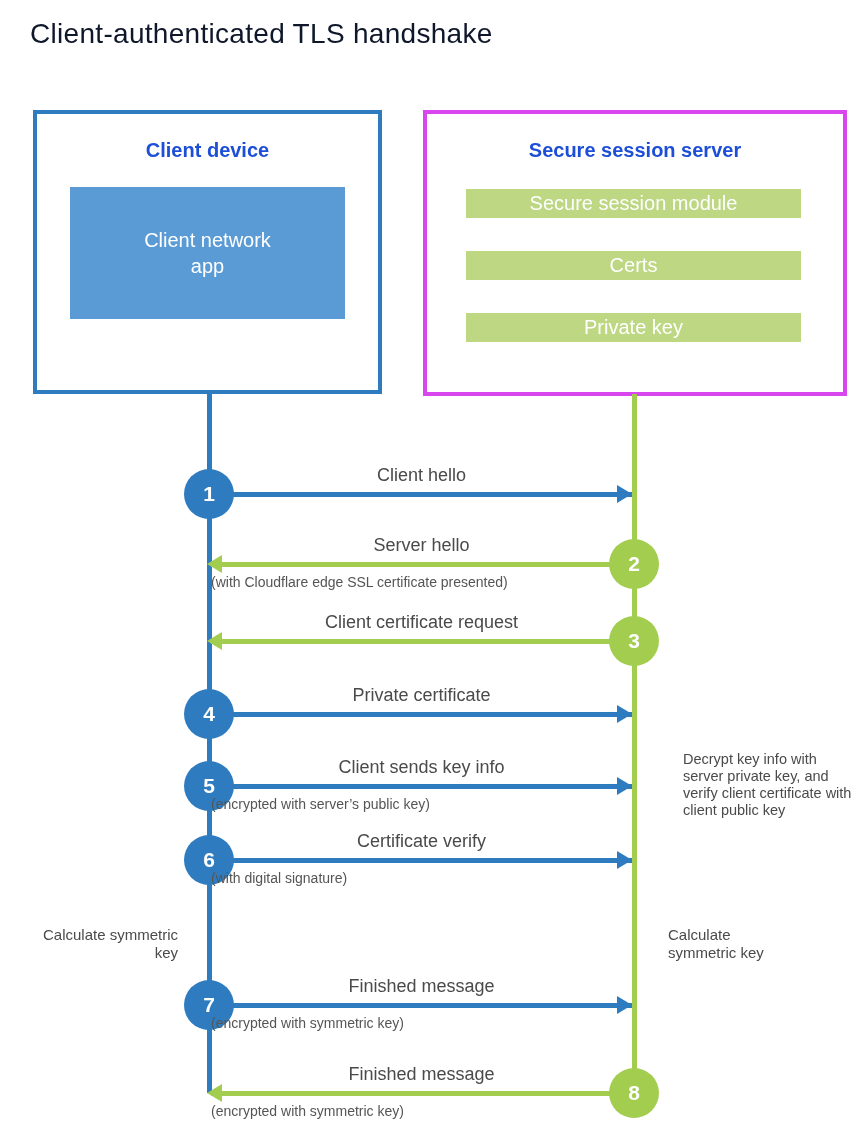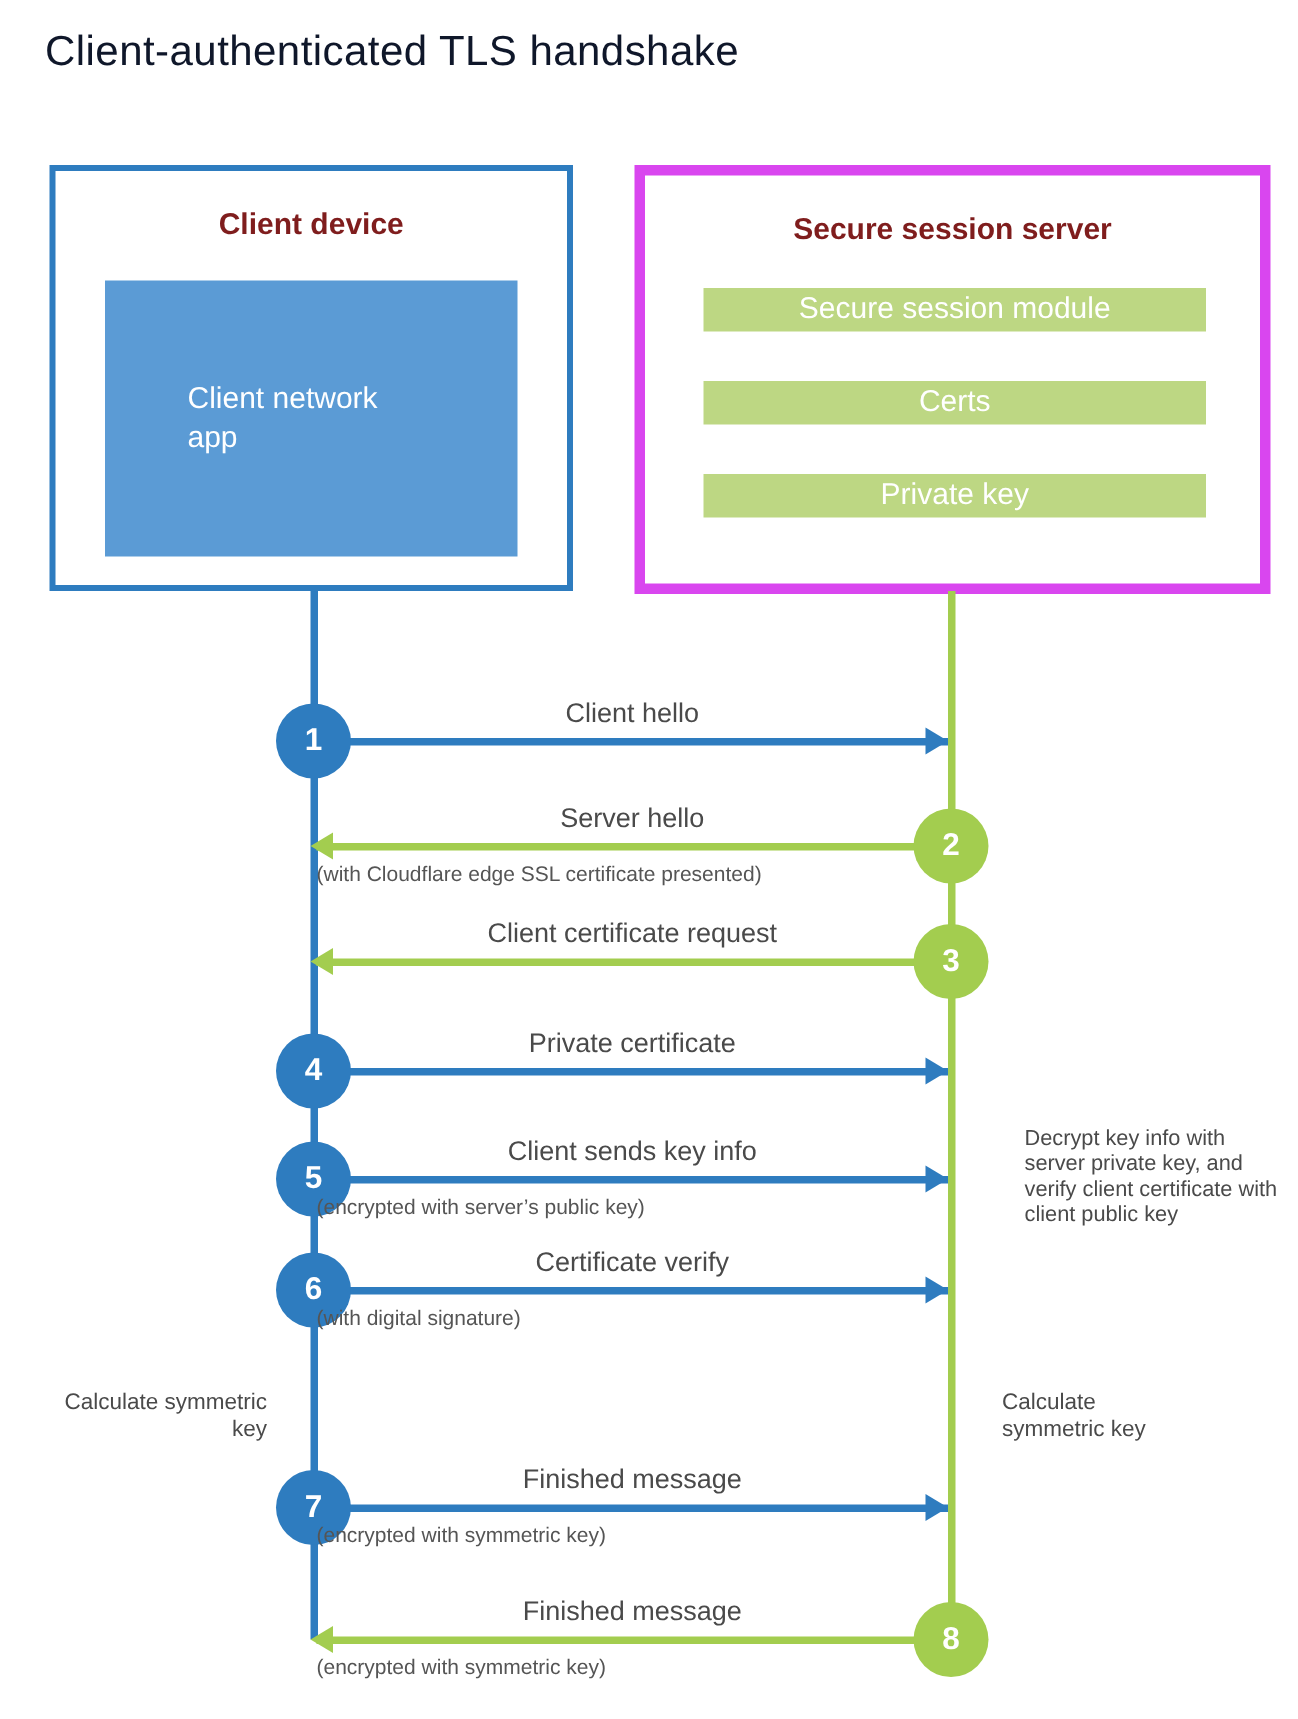--- a/index.html
+++ b/index.html
@@ -8,29 +8,29 @@
   .canvas { position: relative; width: 865px; height: 1146px; background: #ffffff; overflow: hidden; }
 
   .page-title {
     position: absolute; left: 30px; top: 18px;
     font-size: 28px; font-weight: 300; color: #0f172a; letter-spacing: 0.3px;
   }
 
   
   .box { position: absolute; background: #fff; }
   .client-box { left: 33px; top: 110px; width: 349px; height: 284px; border: 4px solid #2e7cbf; }
-  .server-box { left: 423px; top: 110px; width: 424px; height: 286px; border: 7px solid #d946ef; }
+  .server-box { left: 423px; top: 110px; width: 424px; height: 286px; border: 4px solid #d946ef; }
   .box-title {
     position: absolute; left: 0; right: 0; top: 25px;
-    text-align: center; font-weight: bold; font-size: 20px; color: #7f1d1d;
+    text-align: center; font-weight: bold; font-size: 20px; color: #1d4ed8;
   }
   .app-box {
-    position: absolute; left: 33px; top: 73px; width: 275px; height: 184px;
+    position: absolute; left: 33px; top: 73px; width: 275px; height: 132px;
     background: #5b9bd5; color: #ffffff; font-size: 20px;
-    display: flex; align-items: center; justify-content: center; text-align: left;
+    display: flex; align-items: center; justify-content: center; text-align: center;
   }
   .app-box span { display: inline-block; width: 165px; line-height: 26px; }
   .bar {
     position: absolute; left: 39px; width: 335px; height: 29px;
     background: #bdd783; color: #ffffff; font-size: 20px;
     display: flex; align-items: center; justify-content: center; text-align: center;
   }
 
   
   .vline { position: absolute; width: 5px; }

